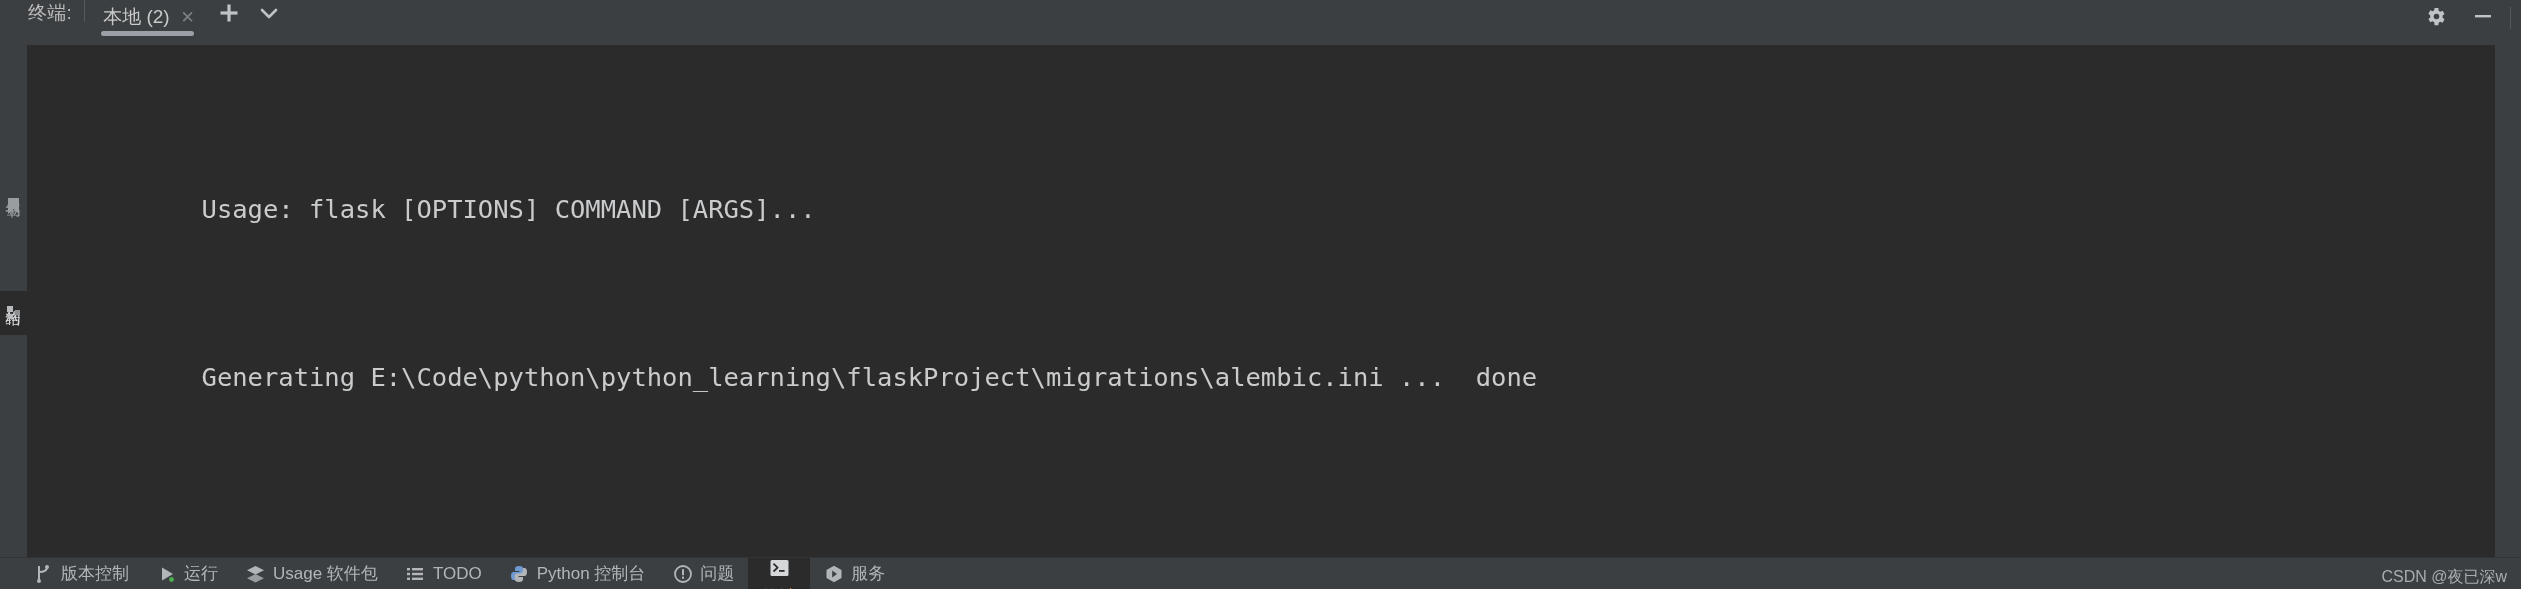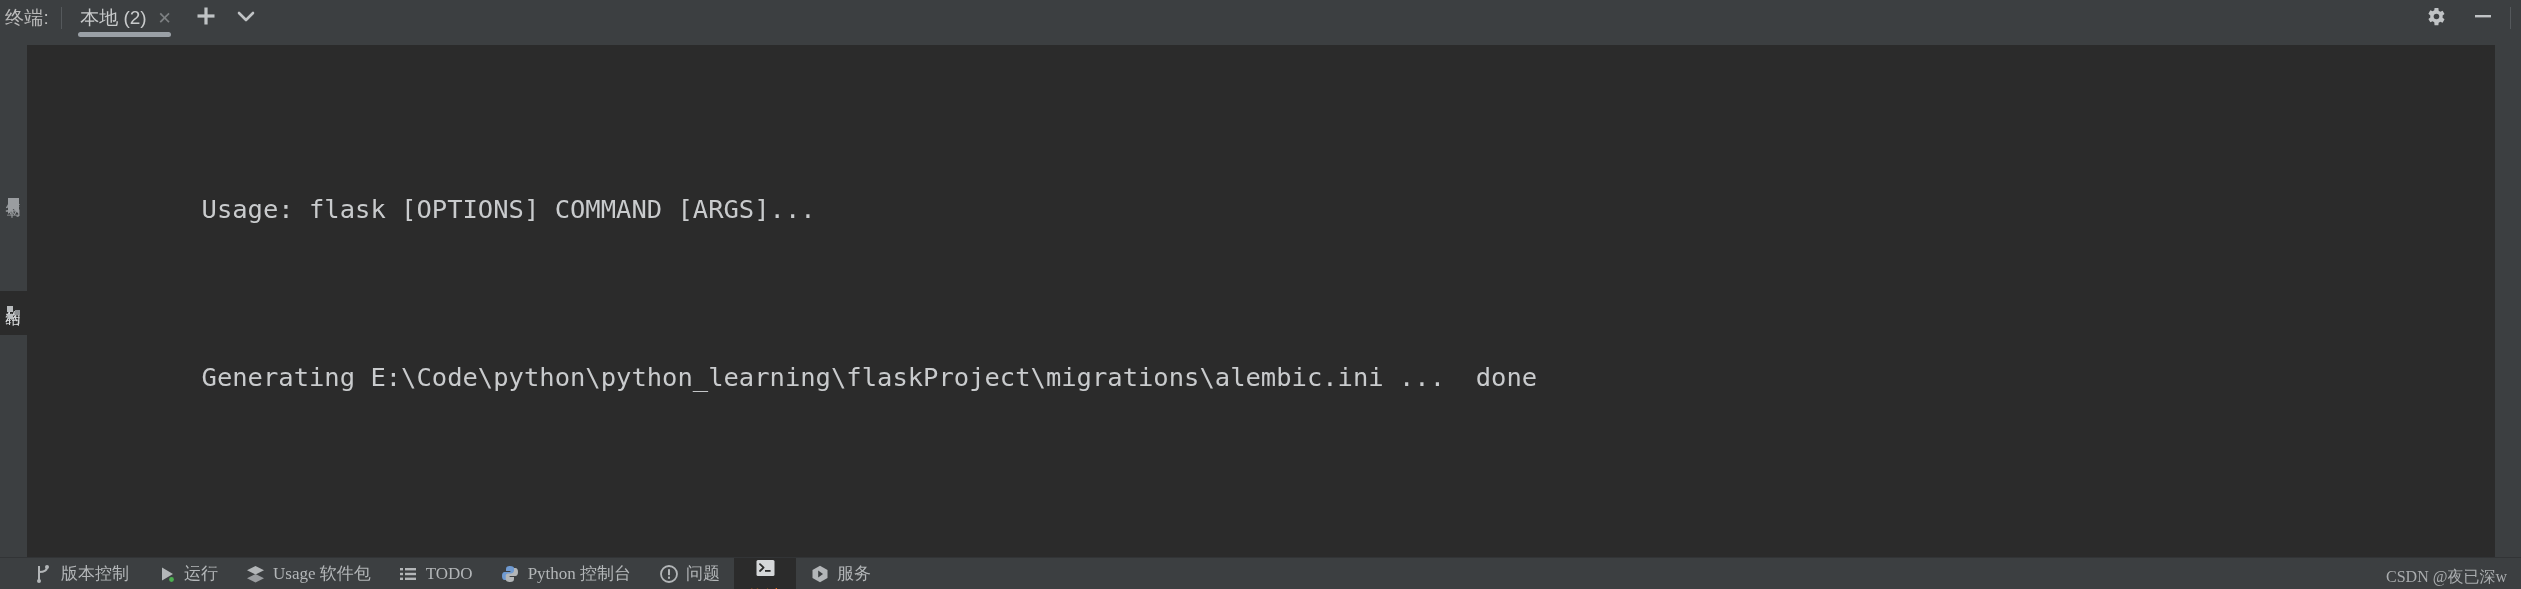--- a/index.html
+++ b/index.html
@@ -24,22 +24,21 @@
     flex-direction: column;
   }
 
   
   .tw-header {
     position: relative;
     height: 36px;
     min-height: 36px;
     background: #3c3f41;
     display: flex;
-    align-items: center;
-    padding-left: 1px;
+    padding-left: 24px;
     box-sizing: border-box;
   }
   .tw-title {
     color: #bbbbbb;
     font-size: 19px;
     letter-spacing: 0.3px;
     padding: 0 10px 0 4px;
     white-space: nowrap;
   }
   .tw-divider {
@@ -176,21 +175,20 @@
   
   .status-bar {
     height: 31px;
     min-height: 31px;
     background: #3c3f41;
     border-top: 1px solid #323436;
     display: flex;
     align-items: stretch;
     position: relative;
     padding-left: 20px;
-    font-family: Liberation Serif, serif;
   }
   .sb-item {
     display: flex;
     align-items: center;
     gap: 8px;
     padding: 0 14px;
     color: #b3b6b8;
     font-size: 17px;
     white-space: nowrap;
   }

